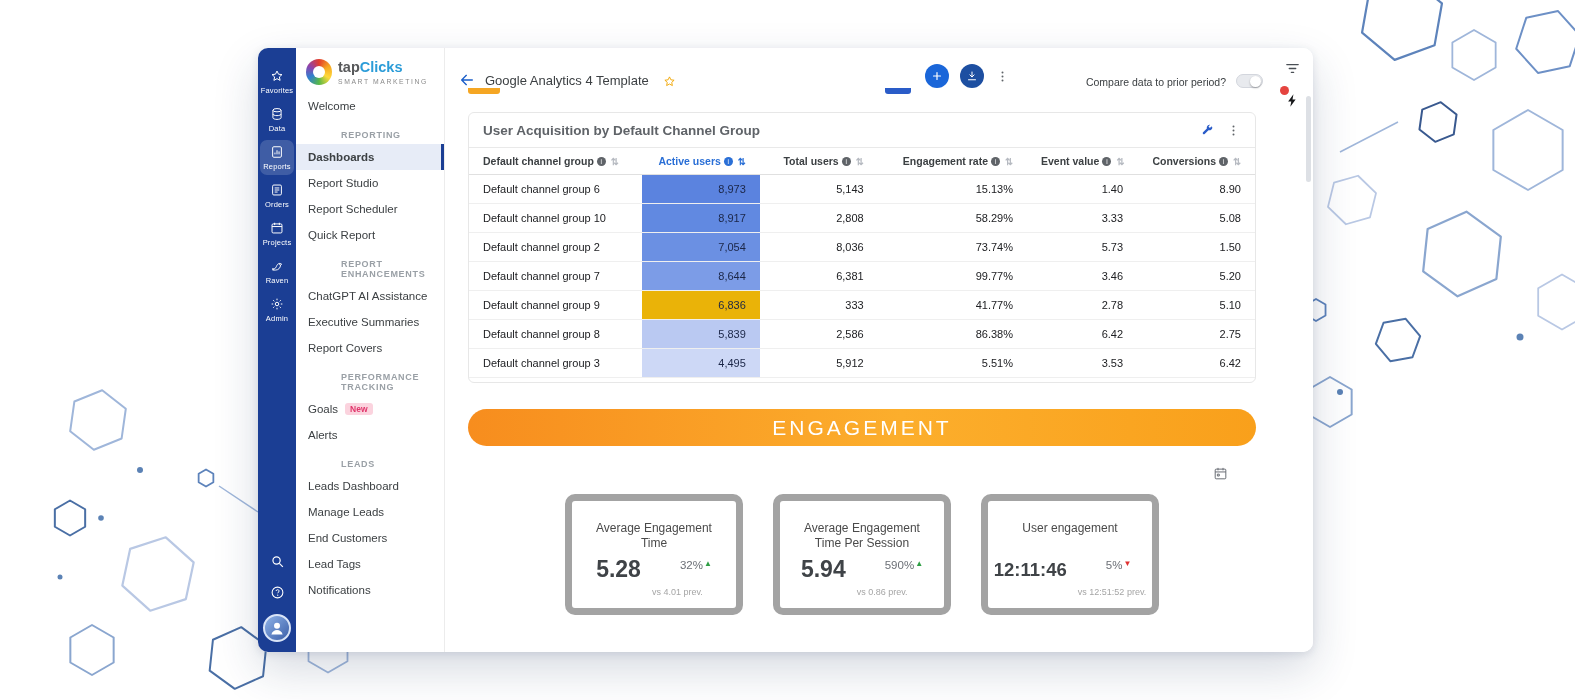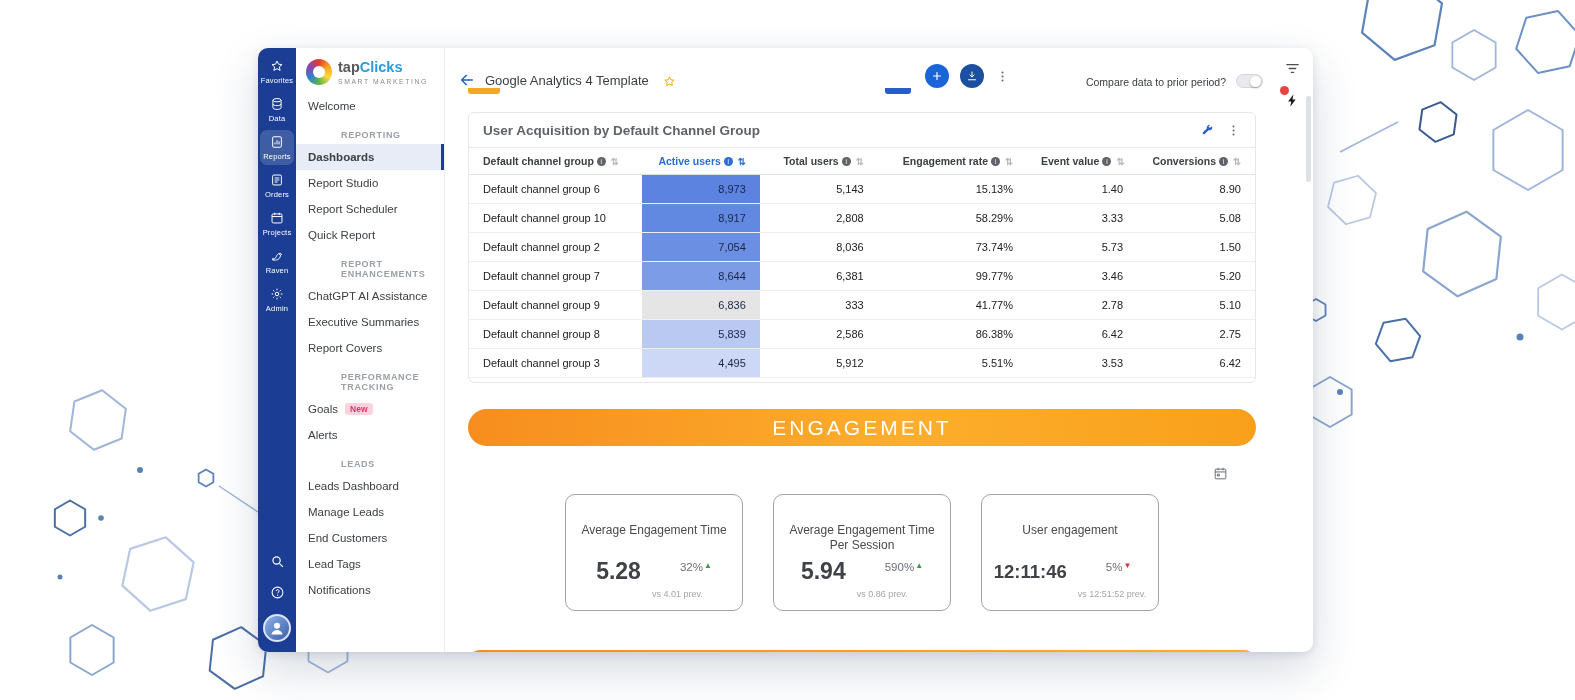--- a/index.html
+++ b/index.html
@@ -10,21 +10,21 @@
   
   .hex-layer { position: absolute; inset: 0; z-index: 0; }
 
   
   .app { position: absolute; left: 258px; top: 48px; width: 1055px; height: 604px;
     background: #fff; border-radius: 10px; overflow: hidden; display: flex; z-index: 2;
     box-shadow: 0 18px 45px rgba(30,50,90,.18), 0 2px 8px rgba(30,50,90,.12); }
 
   
   .rail { width: 38px; background: #1b3e94; display: flex; flex-direction: column;
-    align-items: center; padding-top: 6px; flex-shrink: 0; }
+    align-items: center; padding-top: 16px; flex-shrink: 0; }
   .rail-item { width: 34px; padding: 5px 0 4px; margin-bottom: 3px; display: flex;
     flex-direction: column; align-items: center; gap: 3px; color: #fff; cursor: pointer; }
   .rail-item.active { background: rgba(255,255,255,.16); border-radius: 7px; }
   .rail-item .ric svg { width: 14px; height: 14px; }
   .rail-item .rlb { font-size: 7.5px; letter-spacing: .2px; }
   .rail-spacer { flex: 1; }
   .rail-bottom { display: flex; flex-direction: column; align-items: center; }
   .rail-ico { color: #fff; margin: 8px 0; cursor: pointer; }
   .rail-ico svg { width: 15px; height: 15px; }
   .avatar { width: 28px; height: 28px; border-radius: 50%; margin: 6px 0 10px;
@@ -110,22 +110,22 @@
   
   .banner { height: 37px; border-radius: 19px; margin-top: 26px;
     background: linear-gradient(90deg, #f78d1e, #fcae2c 55%, #f9a01b);
     display: flex; align-items: center; justify-content: center;
     color: #fff; font-size: 21px; letter-spacing: 3px; font-weight: 400; }
   .engagement-widget { position: relative; padding-top: 24px; }
   .calendar-btn { position: absolute; right: 28px; top: 20px; background: none; border: none;
     color: #6b6f76; cursor: pointer; }
   .calendar-btn svg { width: 15px; height: 15px; }
   .cards { display: flex; justify-content: center; gap: 30px; margin-top: 24px; }
-  .mcard { width: 178px; min-height: 90px; border: 1px solid #a3a3a3; border-radius: 10px;
-    padding: 28px 10px 11px; display: flex; flex-direction: column; }
+  .mcard { width: 178px; min-height: 90px; border: 7px solid #a3a3a3; border-radius: 10px;
+    padding: 20px 10px 11px; display: flex; flex-direction: column; }
   .mcard-title { font-size: 12px; color: #4a4a4a; text-align: center; line-height: 1.25; }
   .mcard-row { display: flex; justify-content: center; align-items: flex-start; gap: 11px;
     margin-top: auto; padding-top: 6px; }
   .mcard-value { font-size: 23px; font-weight: 600; color: #3f4347; line-height: 1.05; }
   .mcard-value.small { font-size: 18.5px; padding-top: 3px; }
   .mcard-side { display: flex; flex-direction: column; align-items: flex-start; padding-top: 2px; }
   .mcard-delta { font-size: 11.5px; color: #6b6f76; display: flex; align-items: flex-start; gap: 1px; margin-left: 28px; }
   .delta-arrow { font-size: 8px; }
   .delta-arrow.up { color: #2f9e44; }
   .delta-arrow.down { color: #e03131; }
@@ -454,21 +454,21 @@
               <tr>
                 <td class="left">Default channel group 7</td>
                 <td class="heat" style="background: rgb(124, 156, 231);">8,644</td>
                 <td>6,381</td>
                 <td>99.77%</td>
                 <td>3.46</td>
                 <td>5.20</td>
               </tr>
               <tr>
                 <td class="left">Default channel group 9</td>
-                <td class="heat" style="background: #e5e5e5;">6,836</td>
+                <td class="heat" style="background: #eab308;">6,836</td>
                 <td>333</td>
                 <td>41.77%</td>
                 <td>2.78</td>
                 <td>5.10</td>
               </tr>
               <tr>
                 <td class="left">Default channel group 8</td>
                 <td class="heat" style="background: rgb(186, 201, 242);">5,839</td>
                 <td>2,586</td>
                 <td>86.38%</td>

